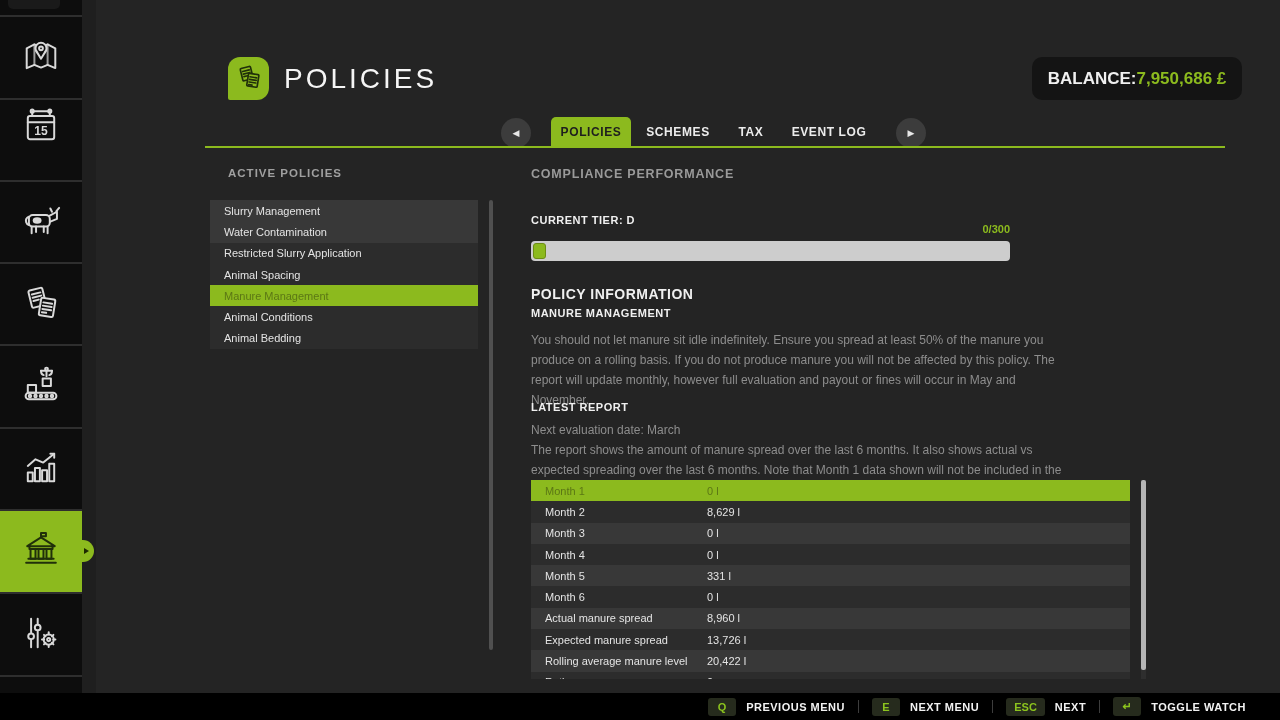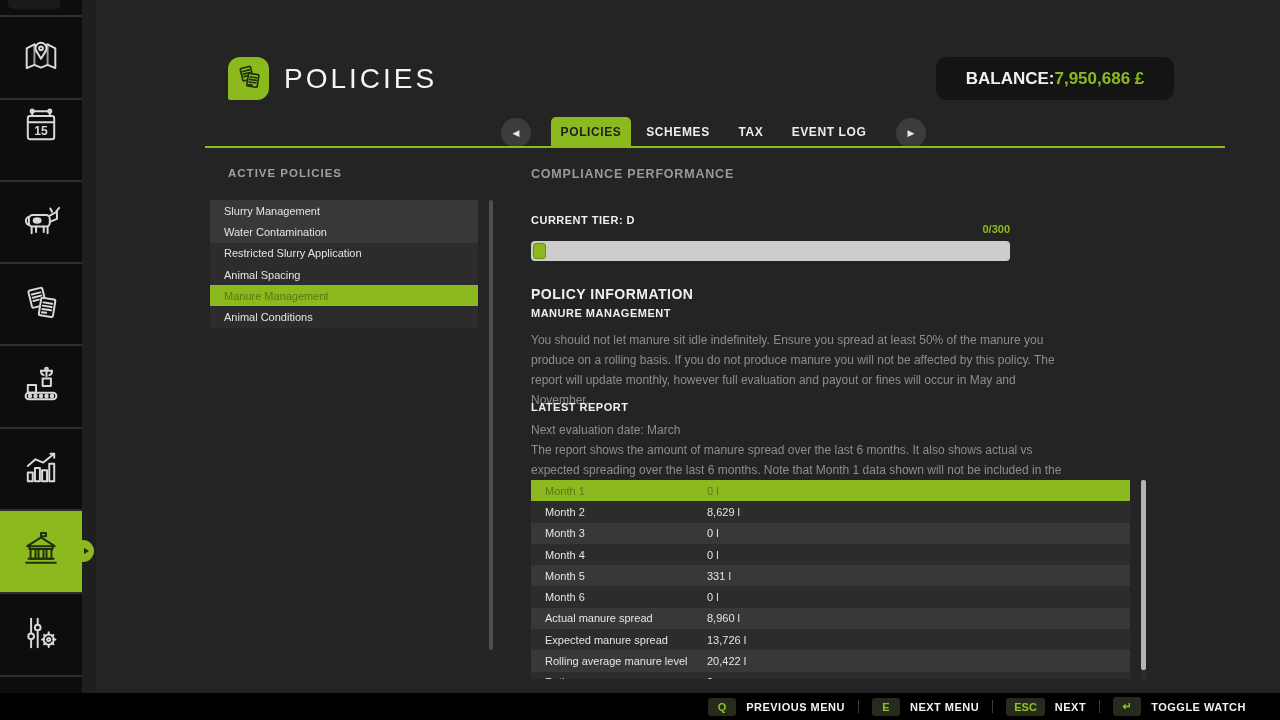--- a/index.html
+++ b/index.html
@@ -17,21 +17,21 @@
   .side-cell{left:0;width:82px;height:80px;display:flex;align-items:center;justify-content:center;cursor:pointer;}
   .side-cell.sel{background:#8cba1e;}
   .top-stub{left:8px;top:0;width:52px;height:9px;background:#1a1a1a;border-radius:0 0 5px 5px;}
   .notch{left:82px;top:540px;width:12px;height:22px;background:#8cba1e;border-radius:0 11px 11px 0;}
   .notch:after{content:"";position:absolute;left:2px;top:8px;border-left:5px solid #1e2a00;border-top:3.5px solid transparent;border-bottom:3.5px solid transparent;}
   svg.ico{stroke:#d9d9d9;fill:none;stroke-width:1.8;stroke-linecap:round;stroke-linejoin:round;}
   svg.ico-dark{stroke:#20300a;}
   
   .hicon{left:228px;top:57px;width:41px;height:43px;background:#8cba1e;border-radius:12px 12px 12px 2px;display:flex;align-items:center;justify-content:center;}
   .htitle{left:284px;top:63px;font-size:28px;letter-spacing:3px;color:#f5f5f5;font-weight:500;}
-  .balance{left:936px;top:57px;width:238px;height:43px;background:#141414;border-radius:10px;display:flex;align-items:center;justify-content:center;font-size:17px;font-weight:bold;}
+  .balance{left:1032px;top:57px;width:210px;height:43px;background:#141414;border-radius:10px;display:flex;align-items:center;justify-content:center;font-size:17px;font-weight:bold;}
   .balance .bl{color:#f0f0f0;}
   .balance .bv{color:#8cba1e;}
   
   .tab-arrow{top:118px;width:30px;height:30px;background:#3c3c3c;border-radius:50%;display:flex;align-items:center;justify-content:center;color:#e8e8e8;font-size:9px;cursor:pointer;}
   .tab{top:117px;height:29px;display:flex;align-items:center;justify-content:center;font-size:12px;font-weight:bold;letter-spacing:.6px;color:#ececec;cursor:pointer;}
   .tab.active{background:#8cba1e;color:#1e1e1e;border-radius:5px 5px 0 0;}
   .tab-line{left:205px;top:146px;width:1020px;height:2px;background:#8cba1e;}
   
   .sec-label{font-size:11.5px;font-weight:bold;letter-spacing:1px;color:#a0a0a0;}
   .plist{left:210px;top:200px;width:268px;}
@@ -227,20 +227,21 @@
 
 <div class="abs sec-label" style="left:228px;top:167px">ACTIVE POLICIES</div>
 
 <div class="abs plist">
   <div class="prow lt">Slurry Management</div>
   <div class="prow lt">Water Contamination</div>
   <div class="prow dk">Restricted Slurry Application</div>
   <div class="prow dk">Animal Spacing</div>
   <div class="prow sel">Manure Management</div>
   <div class="prow dk">Animal Conditions</div>
+  <div class="prow dk">Animal Bedding</div>
 </div>
 <div class="abs vscroll" style="left:489px;top:200px;width:4px;height:450px;background:#505050"></div>
 
 <div class="abs h-grey" style="left:531px;top:167px">COMPLIANCE PERFORMANCE</div>
 <div class="abs h-white-sm" style="left:531px;top:214px">CURRENT TIER: D</div>
 <div class="abs score" style="left:531px;top:223px;width:479px">0/300</div>
 <div class="abs pbar">
   <div class="pfill"></div>
 </div>
 

